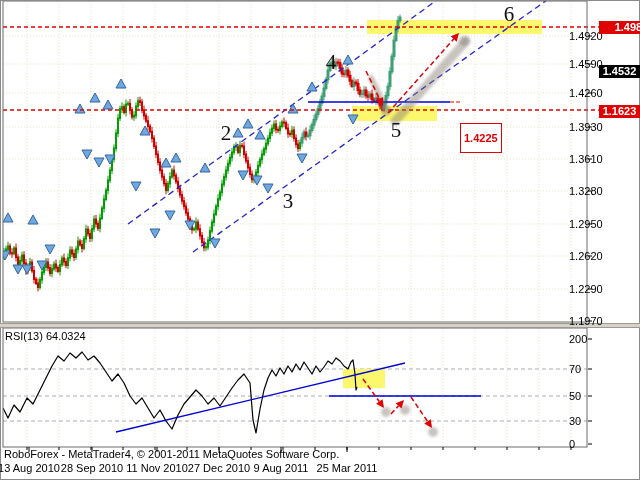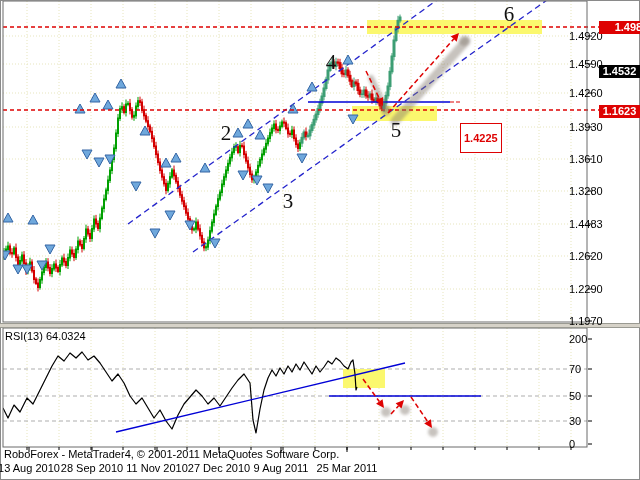--- a/index.html
+++ b/index.html
@@ -600,21 +600,21 @@
   <div class="t11" style="left:4px;top:448px">RoboForex - MetaTrader4, © 2001-2011 MetaQuotes Software Corp.</div>
   <div class="plabel">1.4225</div>
 
   <div id="gen-labels">
       <div class="axlab" style="top: 36px;">1.4920</div>
       <div class="axlab" style="top: 64px;">1.4590</div>
       <div class="axlab" style="top: 93px;">1.4260</div>
       <div class="axlab" style="top: 127px;">1.3930</div>
       <div class="axlab" style="top: 159px;">1.3610</div>
       <div class="axlab" style="top: 191px;">1.3280</div>
-      <div class="axlab" style="top: 224px;">1.4483</div>
+      <div class="axlab" style="top: 224px;">1.2950</div>
       <div class="axlab" style="top: 256px;">1.2620</div>
       <div class="axlab" style="top: 289px;">1.2290</div>
       <div class="axlab" style="top: 321px;">1.1970</div>
       <div class="pbox" style="top: 21px; background: rgb(222, 2, 2); padding-left: 12px;">1.4985</div>
       <div class="pbox" style="top: 65px; background: rgb(0, 0, 0);">1.4532</div>
       <div class="pbox" style="top: 105px; background: rgb(222, 2, 2);">1.1623</div>
       <div class="axlab" style="top: 339px;">200</div>
       <div class="axlab" style="top: 369px;">70</div>
       <div class="axlab" style="top: 396px;">50</div>
       <div class="axlab" style="top: 421px;">30</div>

